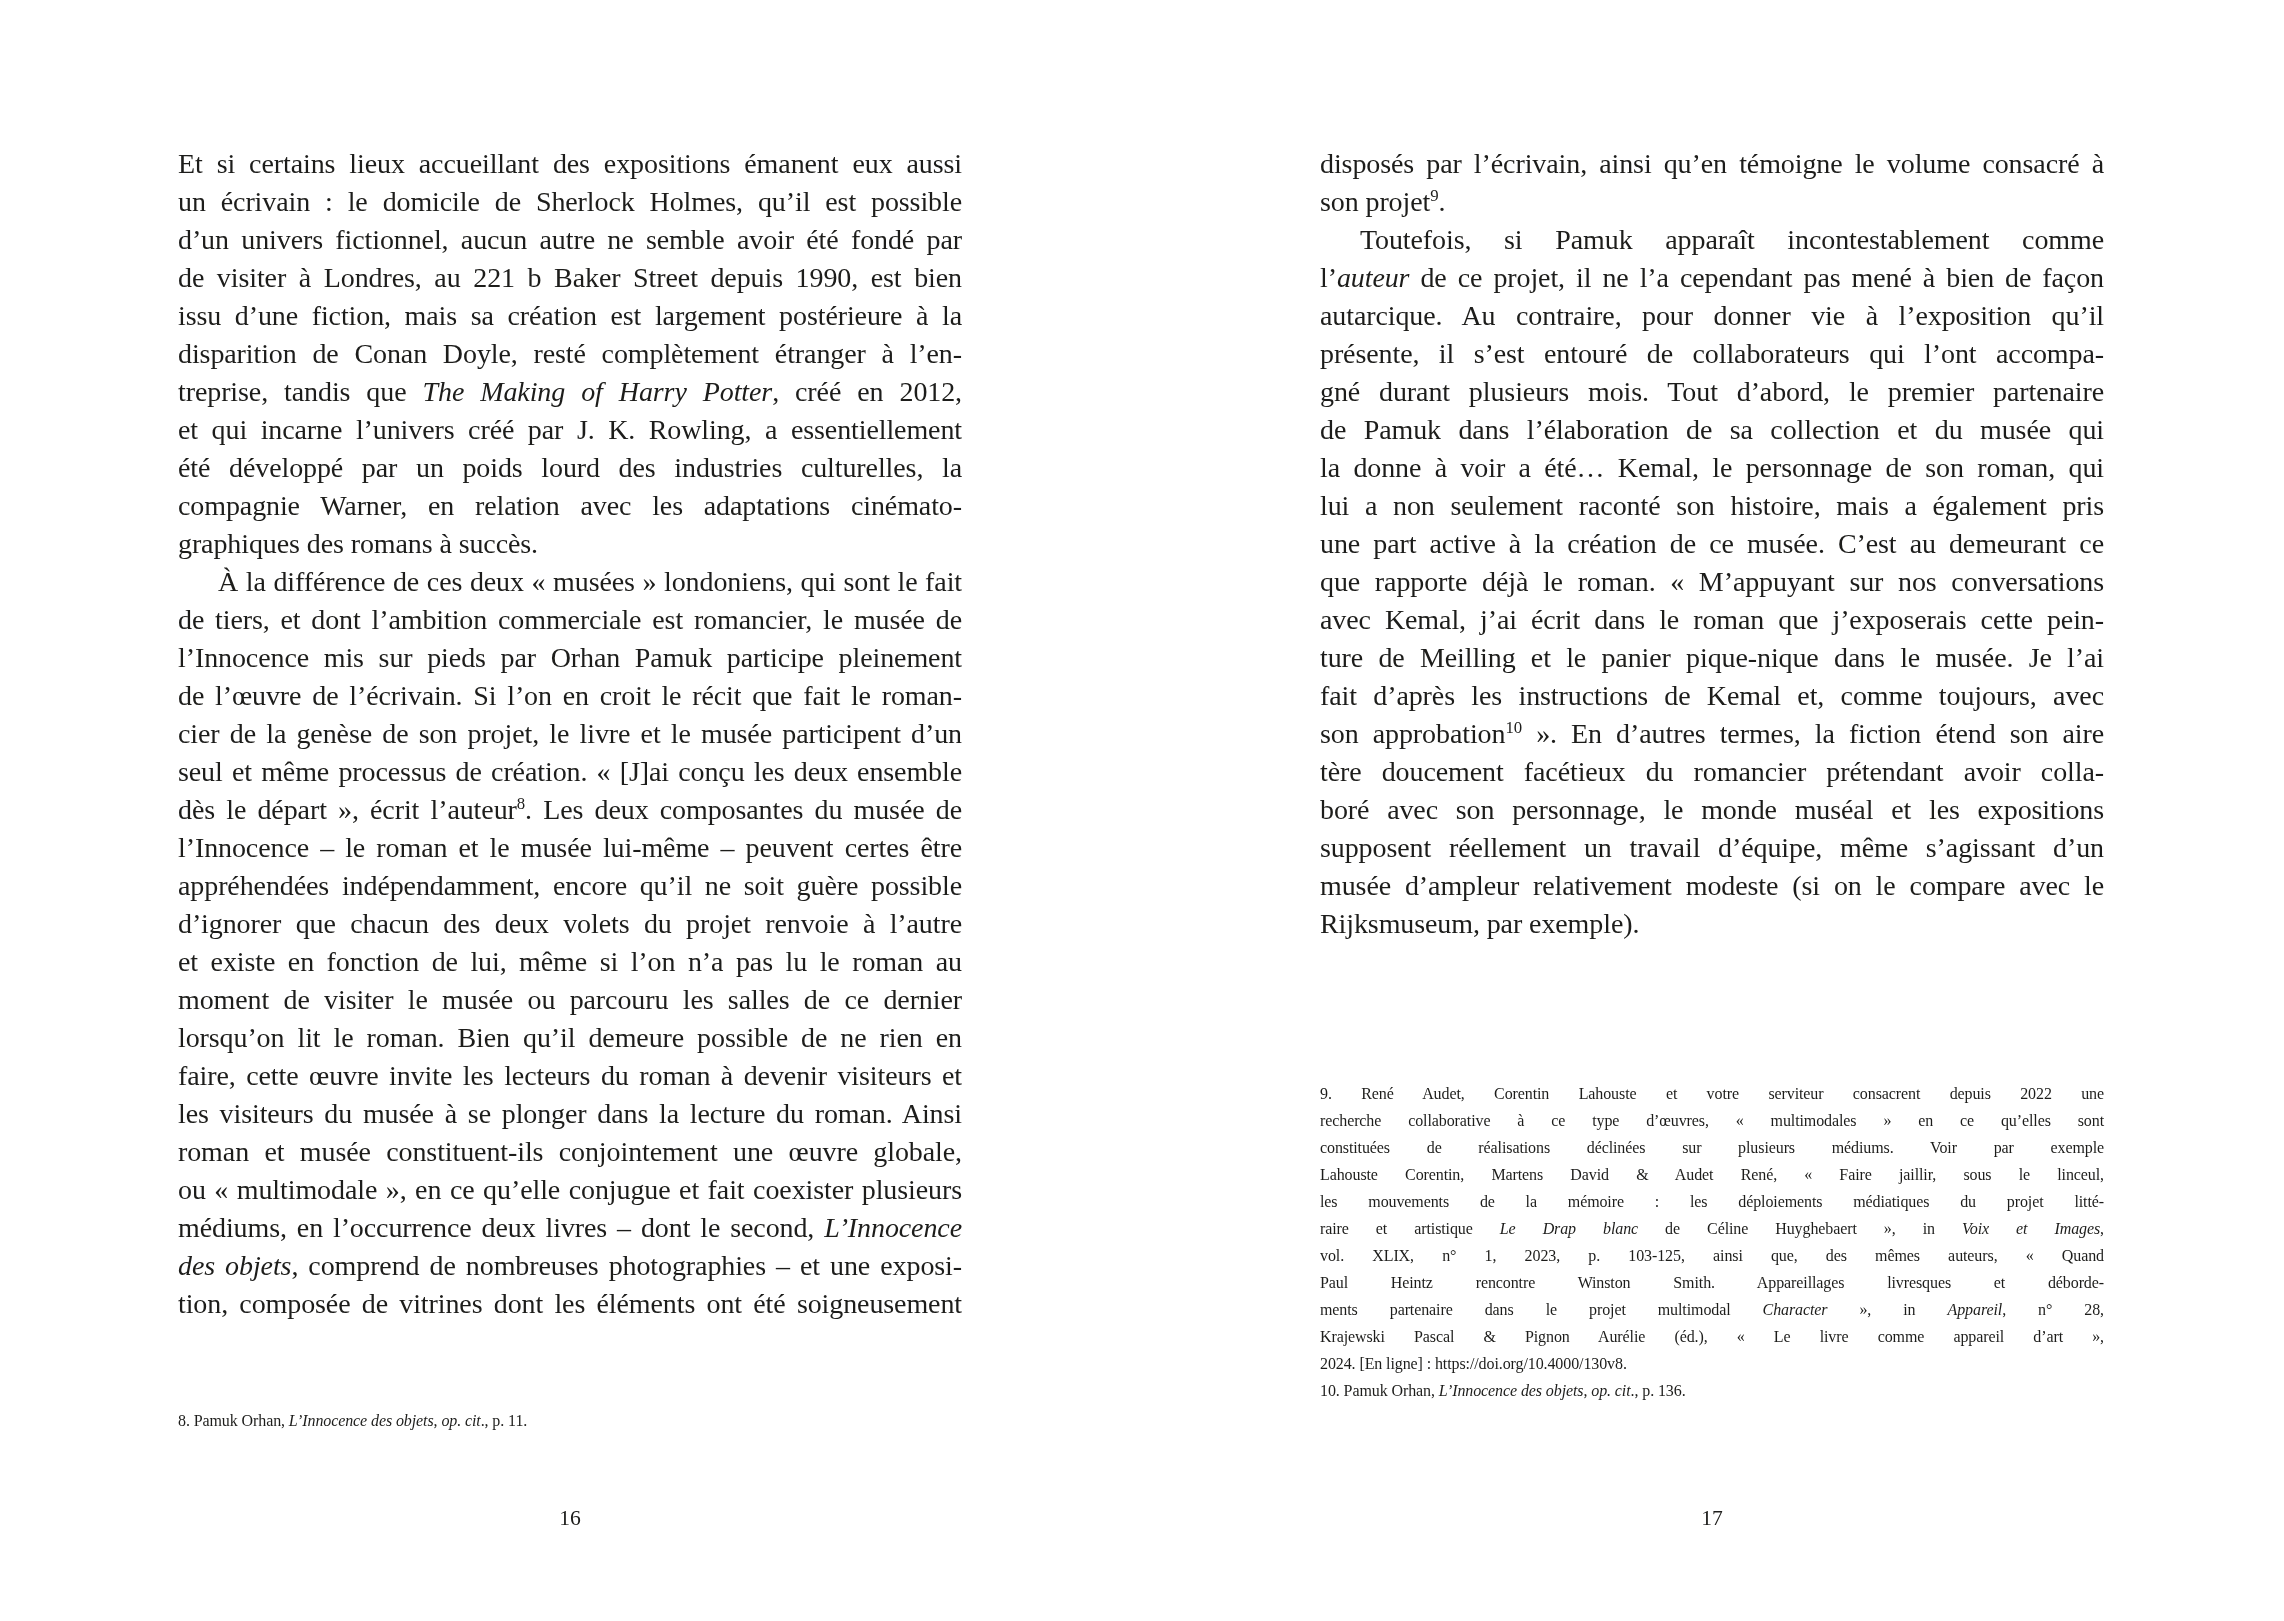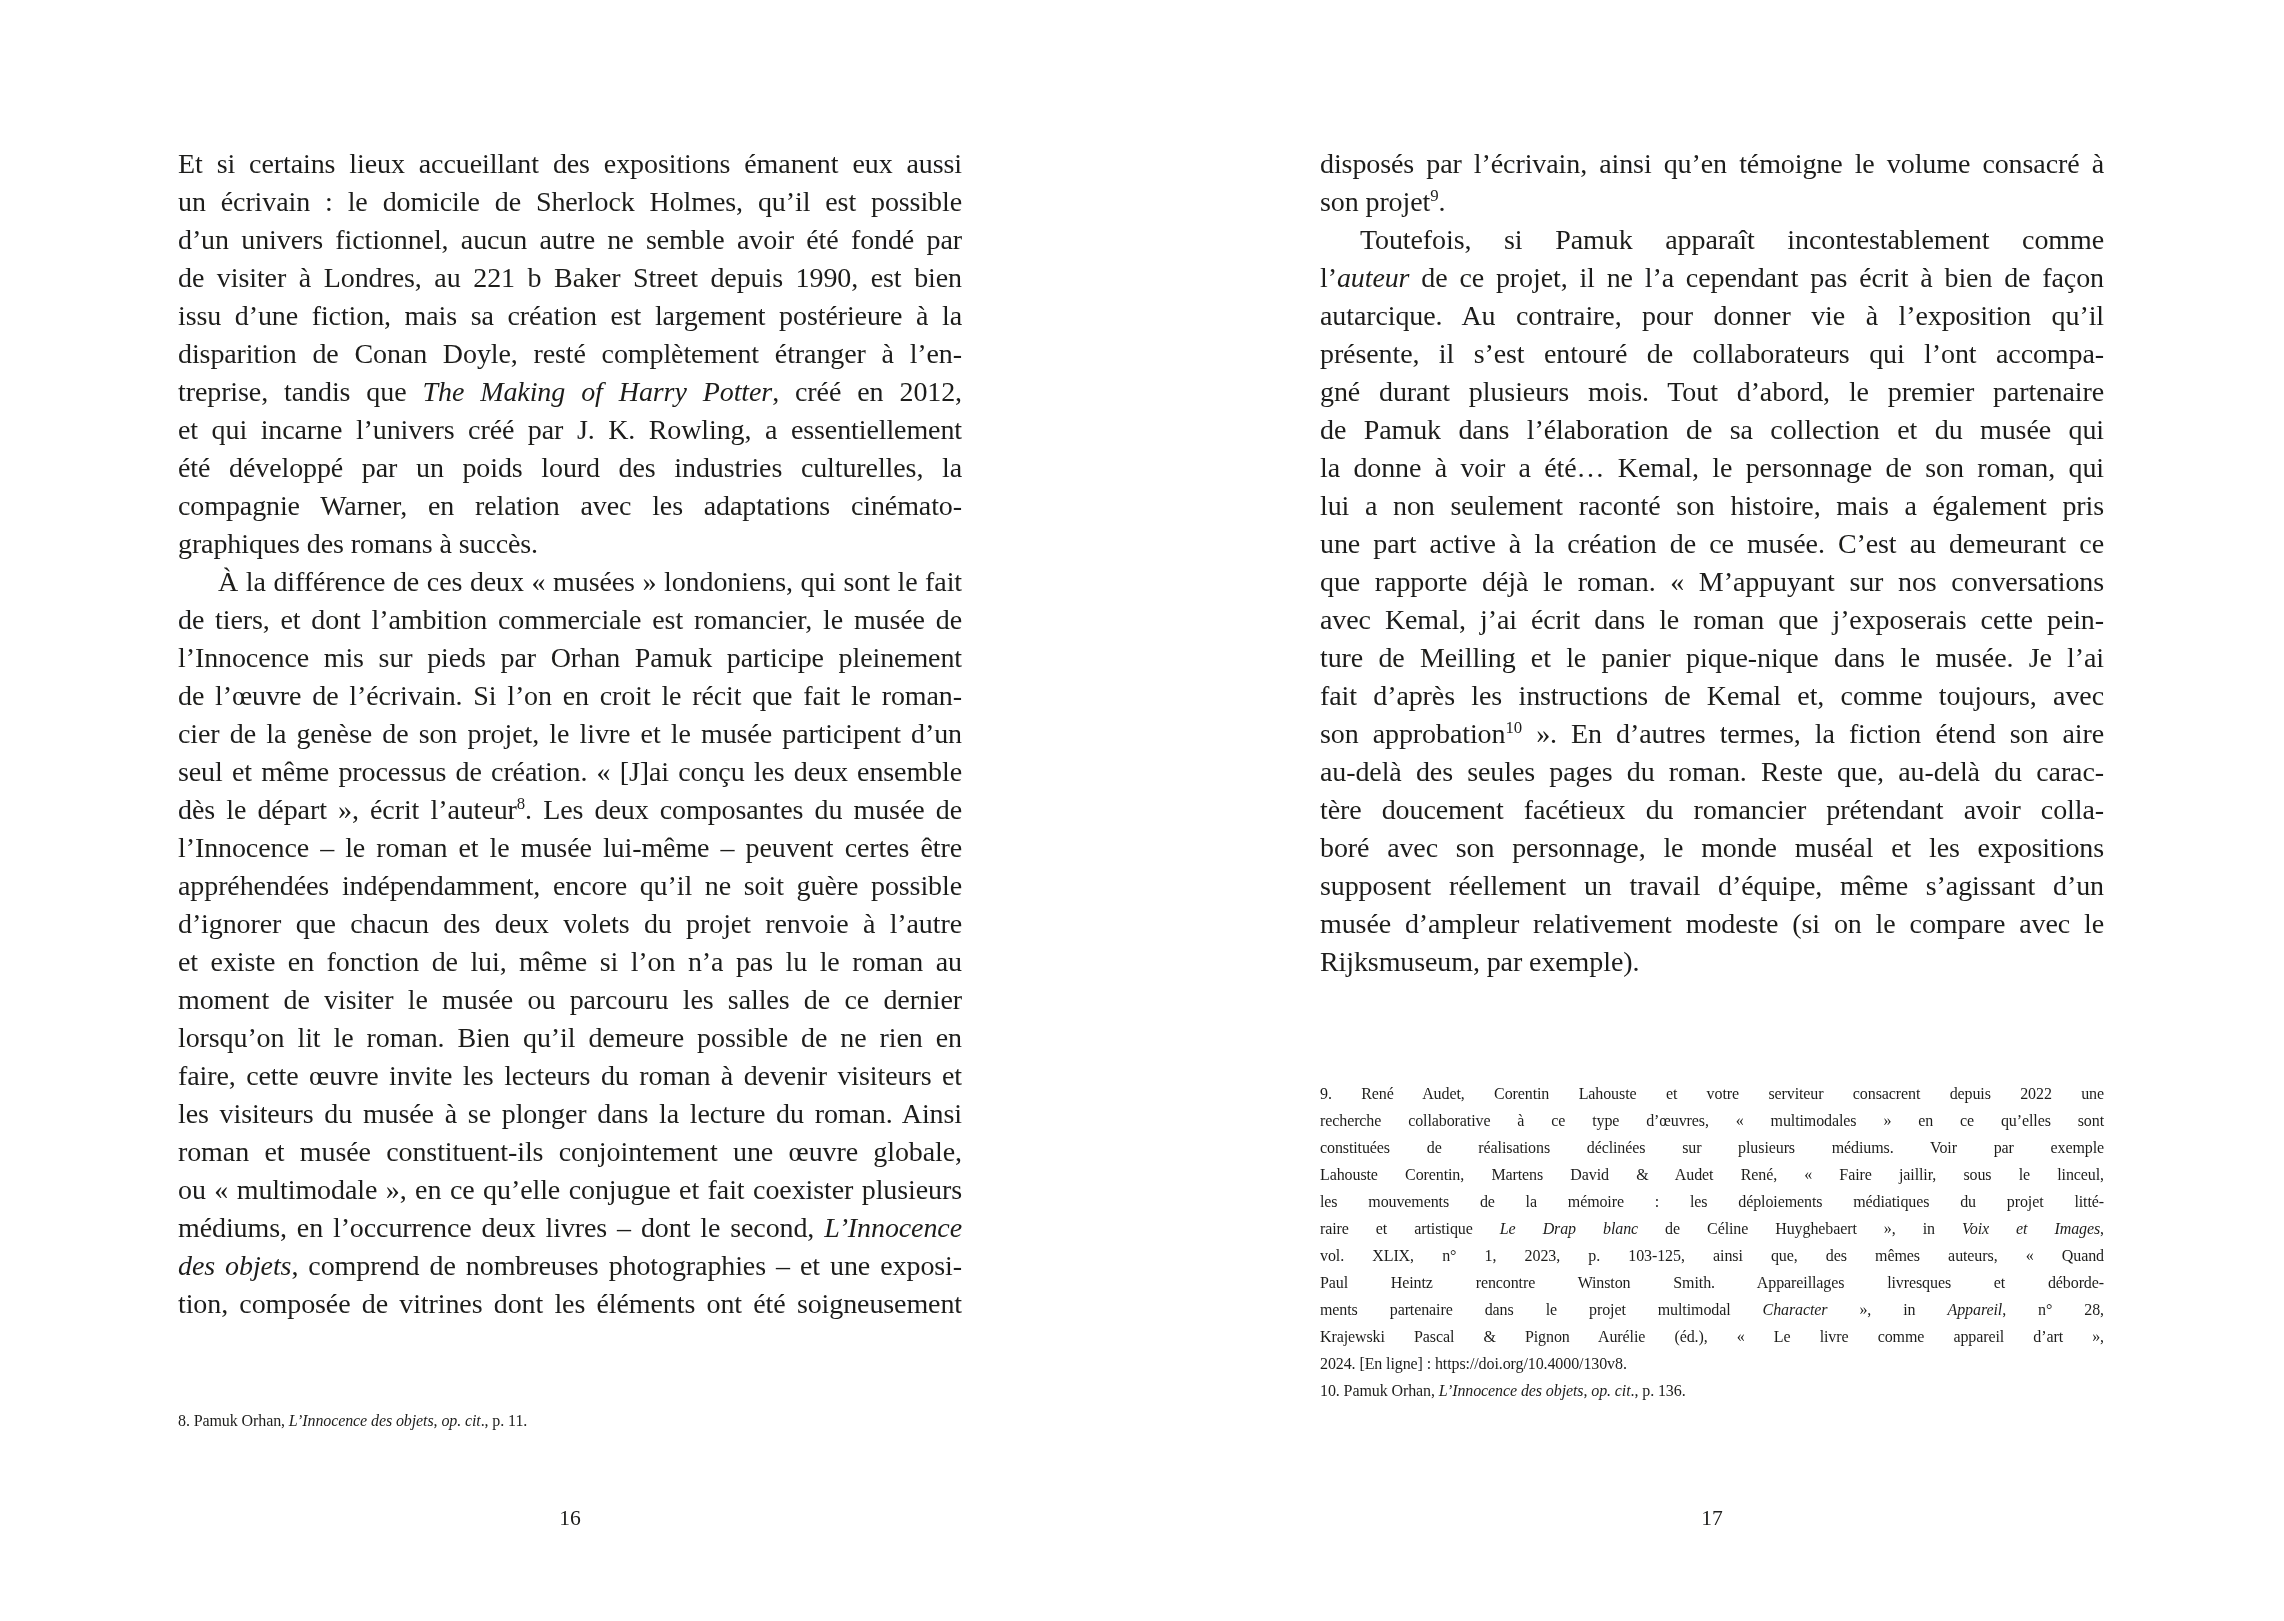--- a/index.html
+++ b/index.html
@@ -66,34 +66,33 @@
     <div class="col notes">
         <span class="line last"><span>8. Pamuk Orhan, </span><span class="it">L’Innocence des objets</span><span>, </span><span class="it">op. cit</span><span>., p. 11.</span></span>
       </div>
     <div class="folio">16</div>
   </div>
   <div class="page right">
     <div class="col body-text">
         <span class="line"><span>disposés par l’écrivain, ainsi qu’en témoigne le volume consacré à</span></span>
         <span class="line last"><span>son projet</span><sup class="fn">9</sup><span>.</span></span>
         <span class="line indent"><span>Toutefois, si Pamuk apparaît incontestablement comme</span></span>
-        <span class="line"><span>l’</span><span class="it">auteur</span><span> de ce projet, il ne l’a cependant pas écrit à bien de façon</span></span>
+        <span class="line"><span>l’</span><span class="it">auteur</span><span> de ce projet, il ne l’a cependant pas mené à bien de façon</span></span>
         <span class="line"><span>autarcique. Au contraire, pour donner vie à l’exposition qu’il</span></span>
         <span class="line"><span>présente, il s’est entouré de collaborateurs qui l’ont accompa-</span></span>
         <span class="line"><span>gné durant plusieurs mois. Tout d’abord, le premier partenaire</span></span>
         <span class="line"><span>de Pamuk dans l’élaboration de sa collection et du musée qui</span></span>
         <span class="line"><span>la donne à voir a été… Kemal, le personnage de son roman, qui</span></span>
         <span class="line"><span>lui a non seulement raconté son histoire, mais a également pris</span></span>
         <span class="line"><span>une part active à la création de ce musée. C’est au demeurant ce</span></span>
         <span class="line"><span>que rapporte déjà le roman. « M’appuyant sur nos conversations</span></span>
         <span class="line"><span>avec Kemal, j’ai écrit dans le roman que j’exposerais cette pein-</span></span>
         <span class="line"><span>ture de Meilling et le panier pique-nique dans le musée. Je l’ai</span></span>
         <span class="line"><span>fait d’après les instructions de Kemal et, comme toujours, avec</span></span>
         <span class="line"><span>son approbation</span><sup class="fn">10</sup><span> ». En d’autres termes, la fiction étend son aire</span></span>
-        <span class="line"><span>au-delà des seules pages du roman. Reste que, au-delà du carac-</span></span>
         <span class="line"><span>tère doucement facétieux du romancier prétendant avoir colla-</span></span>
         <span class="line"><span>boré avec son personnage, le monde muséal et les expositions</span></span>
         <span class="line"><span>supposent réellement un travail d’équipe, même s’agissant d’un</span></span>
         <span class="line"><span>musée d’ampleur relativement modeste (si on le compare avec le</span></span>
         <span class="line last"><span>Rijksmuseum, par exemple).</span></span>
       </div>
     <div class="col notes">
         <span class="line"><span>9. René Audet, Corentin Lahouste et votre serviteur consacrent depuis 2022 une</span></span>
         <span class="line"><span>recherche collaborative à ce type d’œuvres, « multimodales » en ce qu’elles sont</span></span>
         <span class="line"><span>constituées de réalisations déclinées sur plusieurs médiums. Voir par exemple</span></span>

